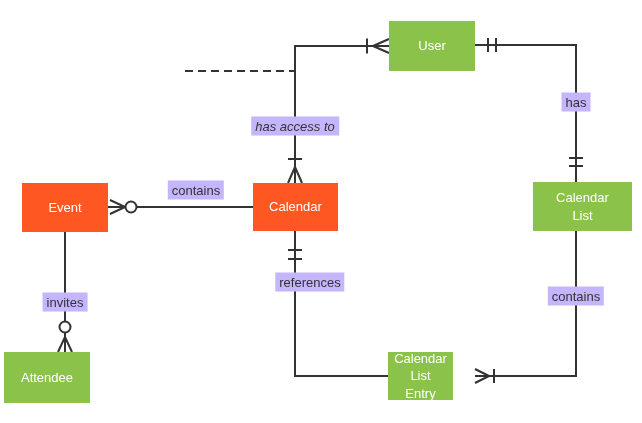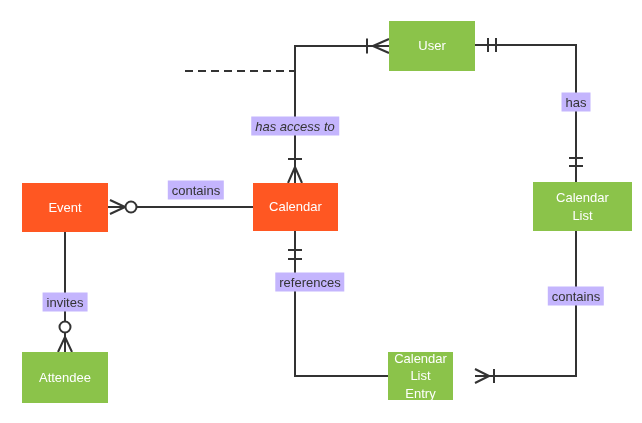--- a/index.html
+++ b/index.html
@@ -97,21 +97,21 @@
   </div>
 
   <div class="entity orange" style="left:253px;top:183px;width:85px;height:48px;">
     <span>Calendar</span>
   </div>
 
   <div class="entity green" style="left:533px;top:182px;width:99px;height:49px;">
     <span>Calendar List</span>
   </div>
 
-  <div class="entity green" style="left:22px;top:352px;width:86px;height:51px;">
+  <div class="entity green" style="left:4px;top:352px;width:86px;height:51px;">
     <span>Attendee</span>
   </div>
 
   <div class="entity green" style="left:388px;top:352px;width:65px;height:48px;">
     <span>Calendar List Entry</span>
   </div>
 
   <div class="rel-label" style="left:196px;top:190px;">contains</div>
 
   <div class="rel-label" style="left:295px;top:126px;font-style:italic;">has access to</div>

